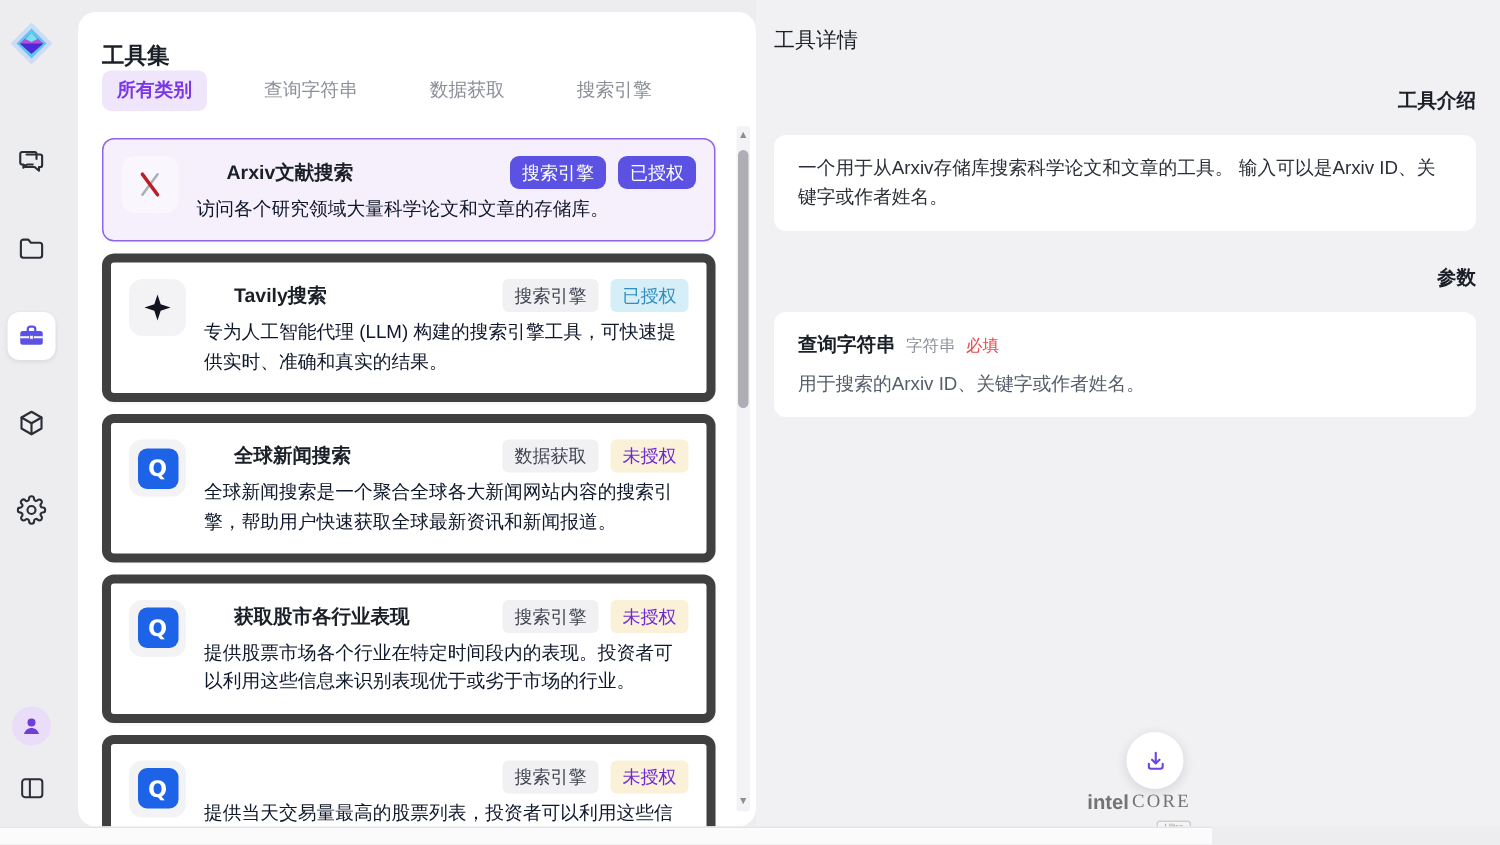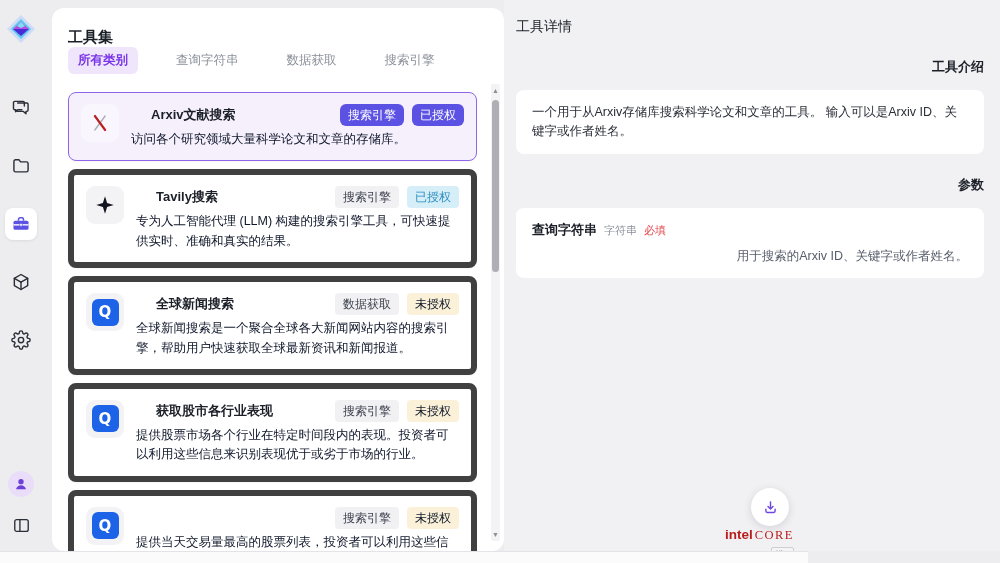--- a/index.html
+++ b/index.html
@@ -36,49 +36,49 @@
   .tool-card.selected .tool-icon-tile { background:#f9f7fd; }
   .tile-blue { width:27px; height:27px; border-radius:6px; background:#1c63e7; color:#fff;
     display:flex; align-items:center; justify-content:center; font-weight:bold; font-size:15px;
     font-family:"DejaVu Sans",sans-serif; }
   .tool-body { flex:1; min-width:0; }
   .tool-head { display:flex; align-items:center;margin-left:20px; }
   .tool-title { font-size:13px; font-weight:bold; color:#1b1f27; line-height:1.4; }
   .tool-badges { margin-left:auto; display:flex; gap:8px; flex:0 0 auto; padding-left:10px; }
   .badge { font-size:12px; line-height:1; padding:5px 8px; border-radius:4px; white-space:nowrap; }
   .badge.gray  { background:#f1f1f4; color:#3f4450; }
-  .badge.amber { background:#faf1d8; color:#0f172a; }
+  .badge.amber { background:#faf1d8; color:#6d28d9; }
   .badge.cyan  { background:#d6eef8; color:#2f8fc0; }
   .badge.solid { background:#5b51e3; color:#ffffff; border-radius:6px; }
   .tool-desc { font-size:12.5px; color:#0f172a; line-height:1.55; margin-top:4px; max-width:322px; }
 
   
   .scrollbar { position:absolute; right:4px; top:76px; bottom:10px; width:9px; background:#f3f3f5; border-radius:2px; }
   .sb-arrow { position:absolute; left:0; width:9px; height:9px; color:#8d8d93; font-size:7px; line-height:9px; text-align:center; }
   .sb-arrow.up { top:2px; } .sb-arrow.down { bottom:2px; }
   .sb-thumb { position:absolute; left:1px; width:7px; top:16px; height:172px; background:#aeaeb4; border-radius:4px; }
 
   
   .details { position:absolute; left:504px; top:0; width:496px; height:551px; background:#f1f1f3; padding:18px 16px 0 12px; }
   .details h1 { font-size:14px; font-weight:normal; margin-bottom:22px; }
   .details h2 { font-size:13px; font-weight:bold; margin-bottom:14px;text-align:right; }
   .detail-box { background:#ffffff; border-radius:8px; padding:13px 16px; margin-bottom:22px; }
   .intro-text { font-size:12.5px; color:#2a2e37; line-height:1.5; }
   .param-line { display:flex; align-items:baseline; gap:7px; }
   .param-name { font-size:13px; font-weight:bold; color:#1b1f27; }
   .param-type { font-size:11px; color:#8a8f99; }
   .param-required { font-size:11px; color:#e5484d; }
-  .param-desc { font-size:12.5px; color:#565d6a; margin-top:9px;text-align:right; }
+  .param-desc { font-size:12.5px; color:#565d6a; margin-top:9px; }
 
   
   .fab { position:absolute; right:19px; bottom:37px; width:38px; height:38px; border-radius:50%;
     background:#ffffff; box-shadow:0 2px 8px rgba(40,40,80,.15); border:none; cursor:pointer;
     display:flex; align-items:center; justify-content:center; }
   .brand { position:absolute; right:14px; bottom:6px; text-align:right; line-height:1; }
-  .brand-row { display:flex; align-items:flex-end; gap:2px; justify-content:flex-end; color:#b91c1c; }
+  .brand-row { display:flex; align-items:center; gap:2px; justify-content:flex-end; color:#737373; }
   .brand-intel { font-size:13.5px; font-weight:bold; letter-spacing:0; }
   .brand-core  { font-size:12.5px; font-weight:normal; letter-spacing:1.5px; text-transform:uppercase;font-family:Liberation Serif, serif; }
   .brand-badge { display:inline-block; margin-top:2px; font-size:6px; color:#9a9a9a;
     border:1px solid #cfcfcf; border-radius:2px; padding:1px 4px; background:#f4f4f4; }
 
   .bottom-strip { position:absolute; left:0; right:0; bottom:0; height:12px; background:#fbfbfc; border-top:1px solid #e4e4e8; }
   svg { display:block; }
 </style>
 </head>
 <body>

